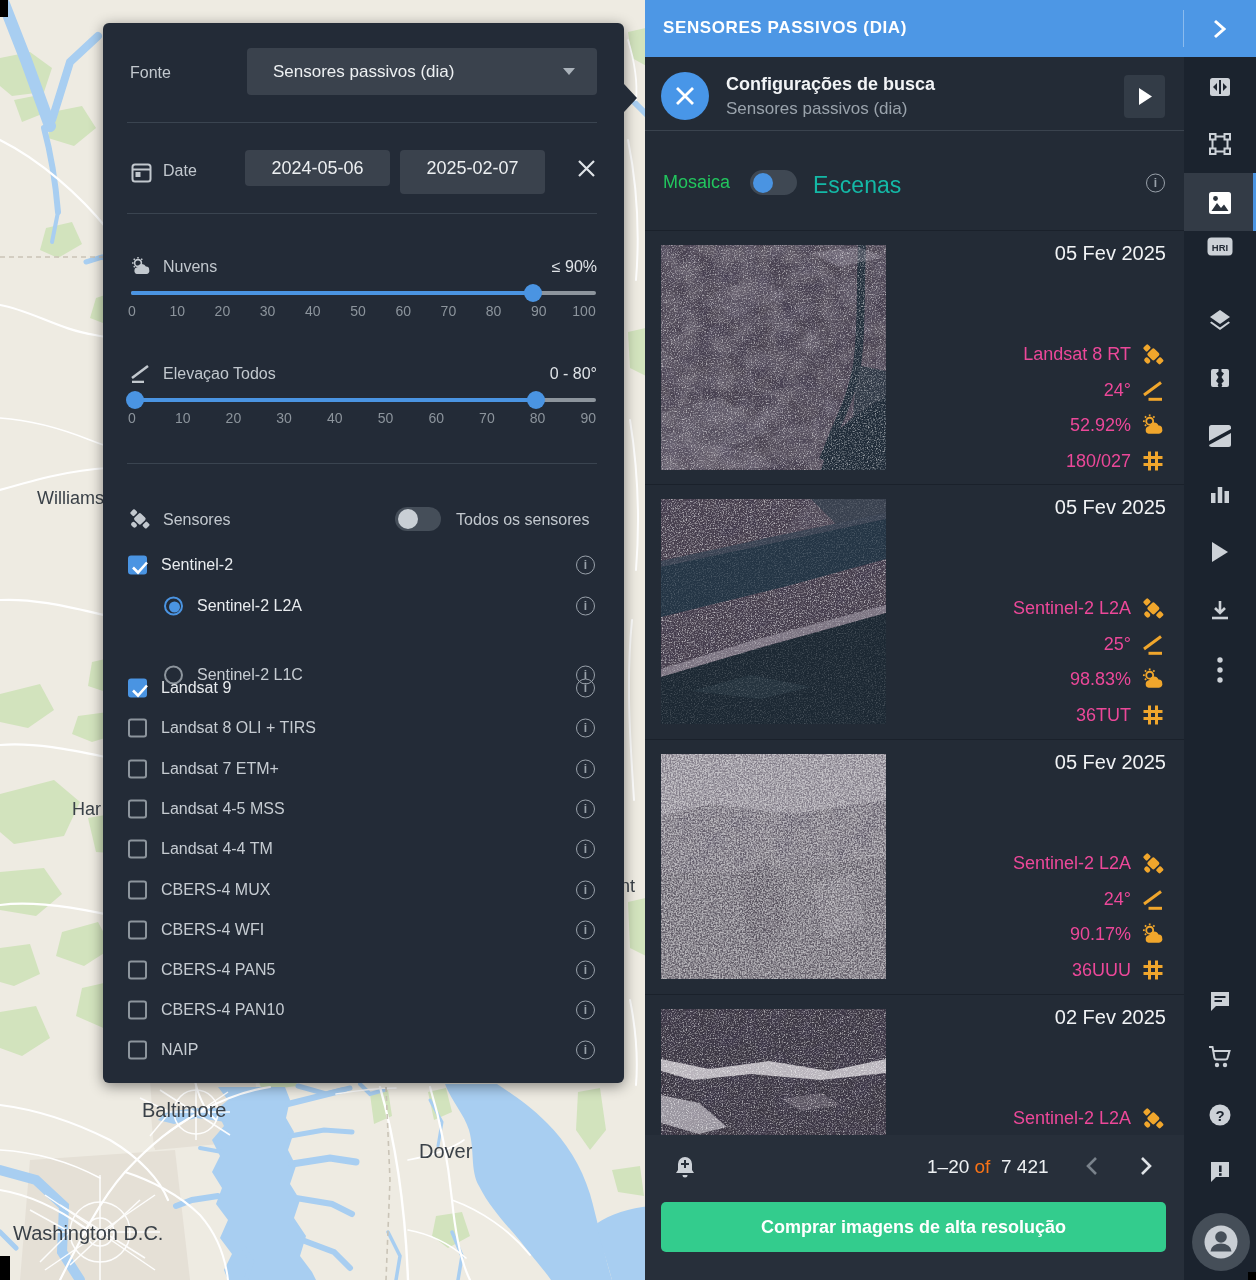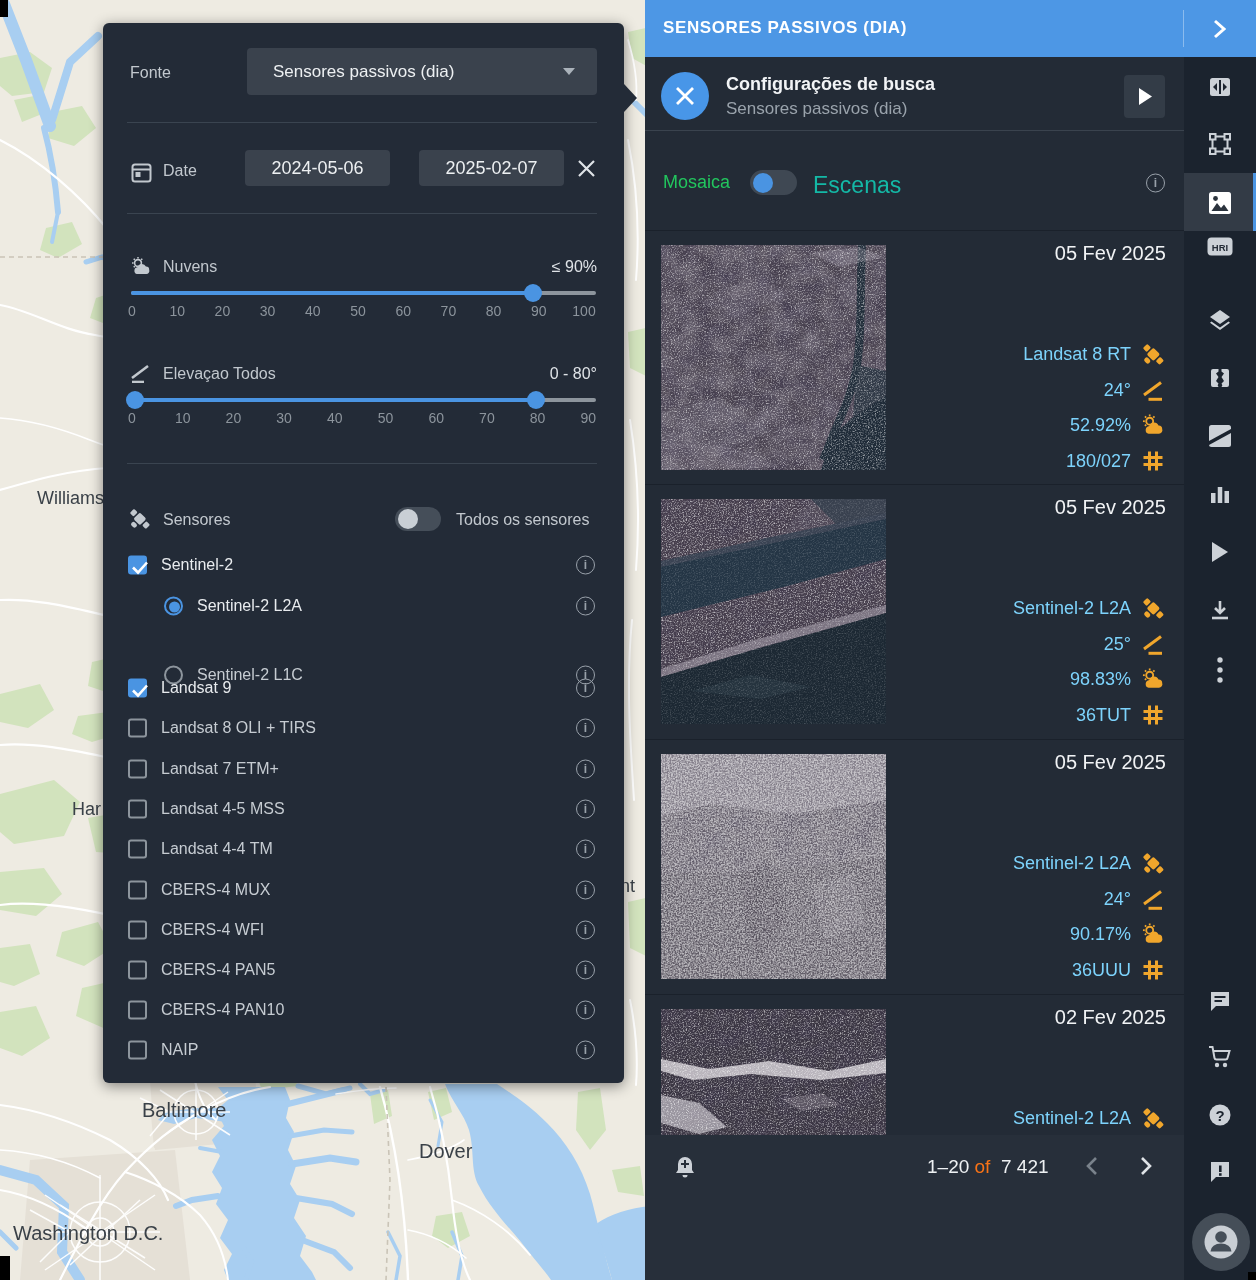--- a/index.html
+++ b/index.html
@@ -35,21 +35,21 @@
     height:11px; border-radius:50%; background:#4a94e2; }
   .toggle { position:absolute; width:46px; height:24px; background:#454e59; border-radius:13px; }
   .toggle .knob { position:absolute; top:2px; width:20px; height:20px; border-radius:50%; background:#c9cfd5; }
   
   #rpanel { position:absolute; left:645px; top:0; width:539px; height:1280px; background:#232b36; }
   #bluebar { position:absolute; left:645px; top:0; width:611px; height:57px; background:#4d97e5; z-index:30; }
   #sidebar { position:absolute; left:1184px; top:57px; width:72px; height:1223px; background:#1b232e; }
   .rrow { position:absolute; left:0; width:539px; height:255px; border-bottom:1px solid #1a212b; }
   .thumb { position:absolute; left:16px; top:14px; width:225px; height:225px; }
   .rdate { position:absolute; right:18px; top:11px; color:#f1f3f5; font-size:20px; }
-  .meta { position:absolute; right:53px; color:#7dd3fc; font-size:18px; white-space:nowrap;
+  .meta { position:absolute; right:53px; color:#ec4899; font-size:18px; white-space:nowrap;
     transform:translateY(-50%); }
   .micon { position:absolute; right:19px; width:24px; height:24px; transform:translateY(-50%); }
   .sicon { position:absolute; left:0; width:72px; display:flex; justify-content:center; }
 </style>
 </head>
 <body>
 <div id="map"><svg width="650" height="1280" viewBox="0 0 650 1280">
 <rect width="650" height="1280" fill="#eeebe2"></rect>
 <g fill="#e5e0d6">
  <path d="M30,1160 L175,1150 L190,1280 L20,1280 Z"></path>
@@ -188,21 +188,21 @@
       </svg>
 </div>
 <div class="divider" style="top:99px"></div>
 <div class="abs" style="left:28px;top:139px"><svg width="21" height="21" viewBox="0 0 21 21">
         <rect x="1.5" y="2.5" width="18" height="17" rx="2.5" fill="none" stroke="#c2c8ce" stroke-width="2"></rect>
         <path d="M1.5,7.5 L19.5,7.5" stroke="#c2c8ce" stroke-width="2"></path>
         <rect x="4.5" y="10" width="5" height="5" fill="#c2c8ce"></rect>
       </svg></div>
 <div class="glabel abs" style="left:60px;top:139px">Date</div>
 <div class="input" style="left:142px;top:127px;width:145px;height:36px;line-height:36px">2024-05-06</div>
-<div class="input" style="left:316px;top:127px;width:145px;height:36px;line-height:36px">2025-02-07</div>
+<div class="input" style="left:297px;top:127px;width:145px;height:44px;line-height:36px">2025-02-07</div>
 <svg class="abs" style="left:474px;top:136px" width="19" height="19" viewBox="0 0 19 19">
       <path d="M2,2 L17,17 M17,2 L2,17" stroke="#dfe3e7" stroke-width="2.2"></path>
     </svg>
 <div class="divider" style="top:190px"></div>
 <div class="abs" style="left:27px;top:233px"><svg width="23" height="21" viewBox="0 0 23 21">
         <circle cx="8" cy="7" r="3.4" fill="none" stroke="#c2c8ce" stroke-width="1.6"></circle>
         <g stroke="#c2c8ce" stroke-width="1.5">
           <path d="M8,1 L8,2.6"></path>
           <path d="M8,11.4 L8,13"></path>
           <path d="M2,7 L3.6,7"></path>
@@ -553,20 +553,21 @@
           <path d="M9.5,20 a2.5,2.5 0 0 0 5,0 Z" fill="#ccd1d7"></path>
           <path d="M12,5 L12,13 M8,9 L16,9" stroke="#272f3a" stroke-width="2"></path>
         </svg></div>
  <div class="abs" style="left:282px;top:21px;font-size:19px;color:#eef1f3">1–20 <span style="color:#f97316">of</span>&nbsp; 7 421</div>
  <svg class="abs" style="left:440px;top:21px" width="13" height="20" viewBox="0 0 13 20">
         <path d="M11,2 L3,10 L11,18" stroke="#79828b" stroke-width="2.6" fill="none"></path>
       </svg>
  <svg class="abs" style="left:495px;top:21px" width="13" height="20" viewBox="0 0 13 20">
         <path d="M2,2 L10,10 L2,18" stroke="#dfe3e7" stroke-width="2.6" fill="none"></path>
       </svg>
+ <div class="abs" style="left:16px;top:67px;width:505px;height:50px;background:#33cc8d;border-radius:5px;color:#fff;font-size:18px;font-weight:bold;text-align:center;line-height:50px">Comprar imagens de alta resolução</div>
 </div>
 </div>
 <div id="sidebar">
     <div class="abs" style="left:0;top:116px;width:72px;height:58px;background:#333b46"></div>
 <div class="abs" style="left:68.5px;top:116px;width:3.5px;height:58px;background:#4a94e2"></div>
 <div class="sicon" style="top:19px">
       <svg width="22" height="22" viewBox="0 0 22 22">
         <rect x="1" y="2" width="20" height="18" rx="2.5" fill="#ccd1d7"></rect>
         <rect x="10" y="4" width="2" height="14" fill="#1b232e"></rect>
         <path d="M8,7 L8,15 L4,11 Z" fill="#1b232e"></path>

